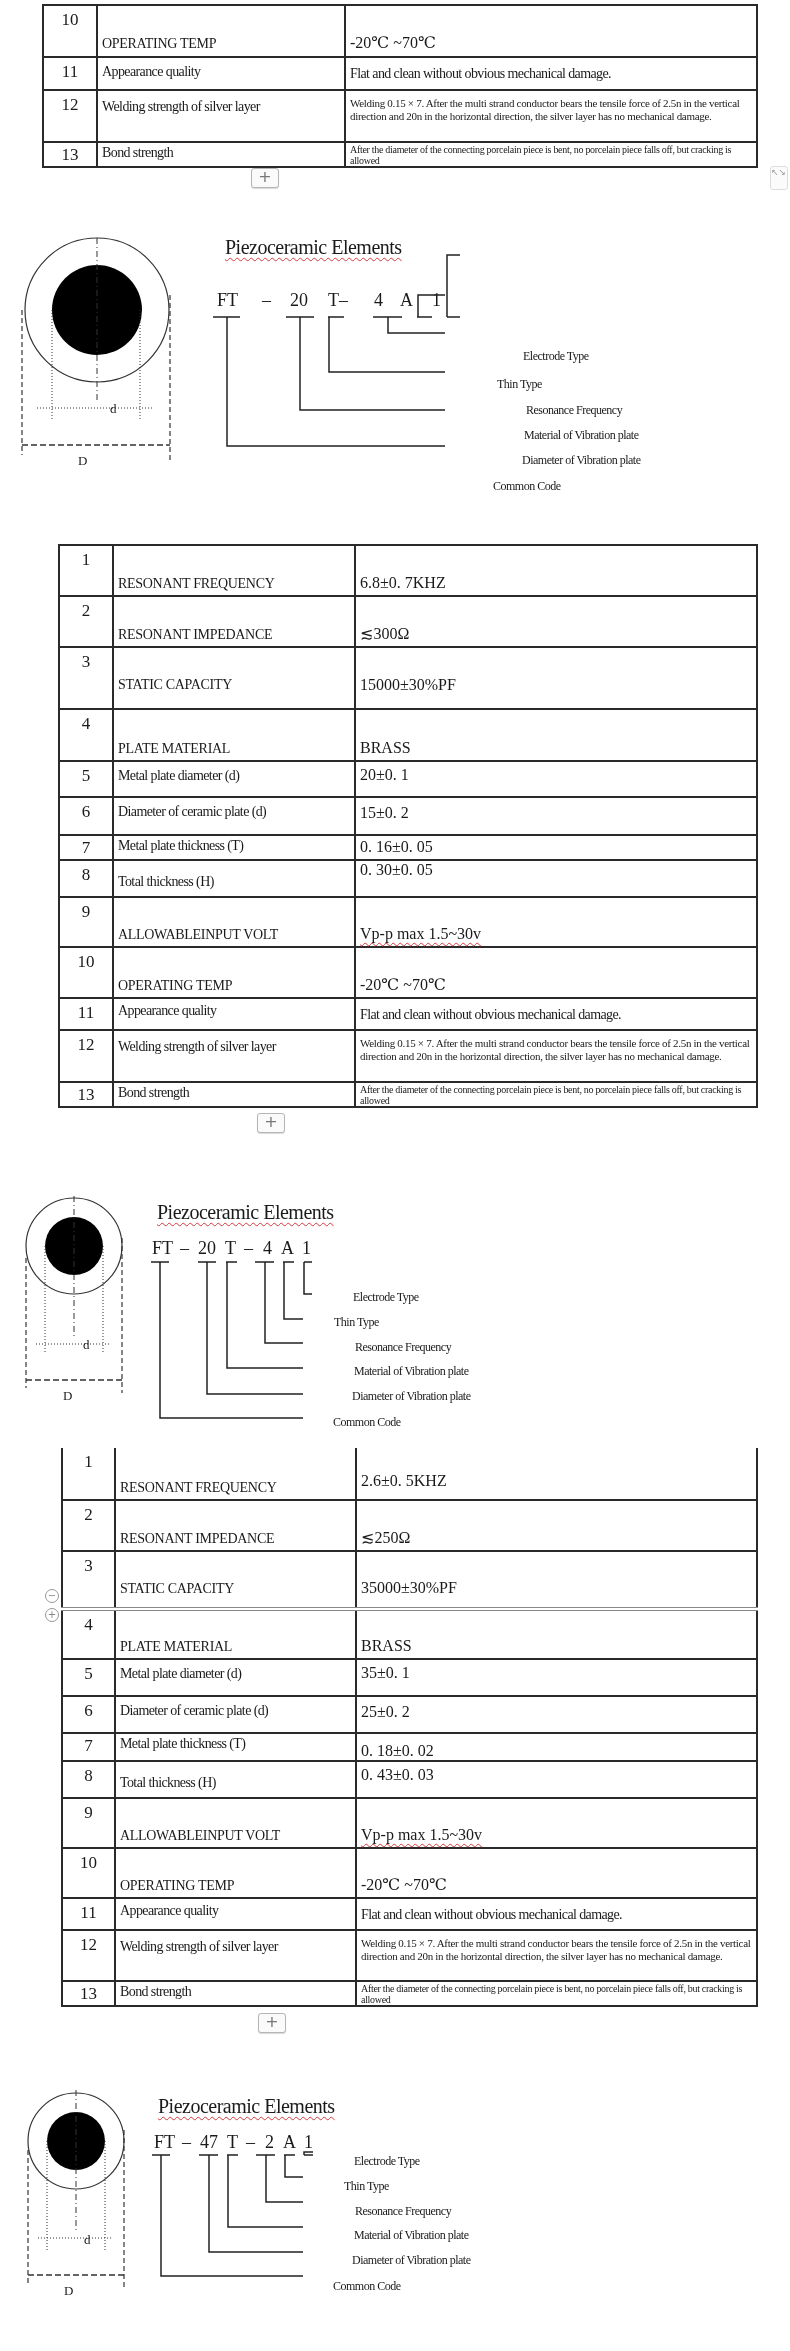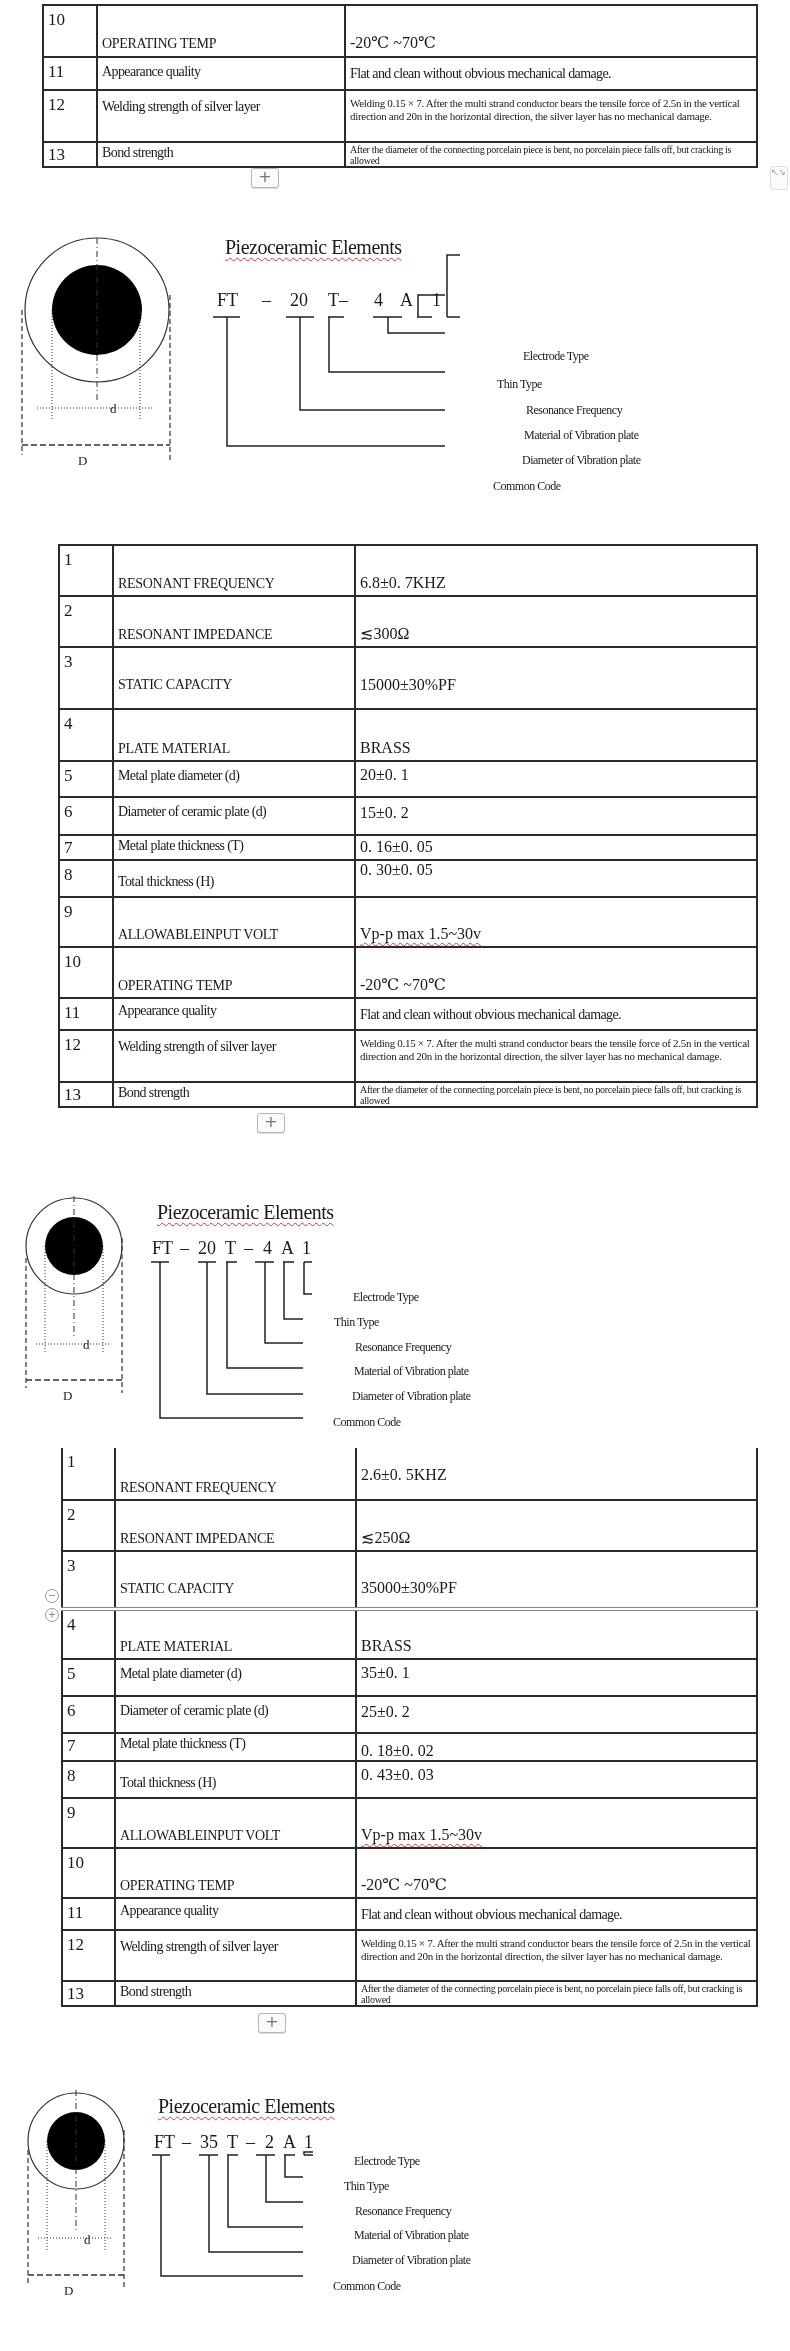--- a/index.html
+++ b/index.html
@@ -1,21 +1,21 @@
 <!DOCTYPE html>
 <html><head>
 <meta charset="utf-8">
 <style>
   html, body { margin: 0; padding: 0; background: #ffffff; }
   body { width: 790px; height: 2351px; position: relative; overflow: hidden;
          font-family: "Liberation Serif", "DejaVu Serif", serif; color: #1a1a1a; }
   .abs { position: absolute; }
   table.spec { position: absolute; border-collapse: collapse; table-layout: fixed; }
   table.spec td { border: 2px solid #2a2a2a; padding: 0 4px; vertical-align: top; }
-  table.spec td.num { text-align: left; font-size: 17px; padding-top: 4px; }
+  table.spec td.num { text-align: center; font-size: 17px; padding-top: 4px; }
   table.spec td.lab { font-size: 14px; }
   table.spec td.val { font-size: 16px; }
   .caps { font-size: 17px; letter-spacing: -0.3px; }
   .cond { letter-spacing: -0.6px; }
   .small { font-size: 11px !important; line-height: 13px; letter-spacing: -0.3px; }
   .tiny { font-size: 10px !important; line-height: 11px; letter-spacing: -0.3px; }
   .squig { text-decoration: underline wavy #d43a3a; text-decoration-thickness: 1px; text-underline-offset: 3px; }
   .plus-btn { position: absolute; width: 26px; height: 18px; border: 1px solid #b5b5b5; border-radius: 3px;
               background: #fafafa; color: #777; font-size: 16px; line-height: 16px; text-align: center;
               font-family: "DejaVu Sans", sans-serif; box-shadow: 0 1px 1px rgba(0,0,0,0.15); }
@@ -233,21 +233,21 @@
 <table class="spec" style="left:61px; top:1448px; width:695px;">
   <colgroup>
       <col style="width:53px">
       <col style="width:241px">
       <col style="width:401px">
     </colgroup>
   <tbody>
       <tr style="height:52px">
     <td class="num" style="border-top:none;">1</td>
     <td class="lab caps" style="vertical-align:bottom;padding-bottom:3px;border-top:none;"><span>RESONANT FREQUENCY</span></td>
-    <td class="val" style="vertical-align:bottom;padding-bottom:15px;border-top:none;"><span>2.6±0. 5KHZ</span></td>
+    <td class="val" style="vertical-align:bottom;padding-bottom:9px;border-top:none;"><span>2.6±0. 5KHZ</span></td>
   </tr>
   <tr style="height:51px">
     <td class="num">2</td>
     <td class="lab caps" style="vertical-align:bottom;padding-bottom:3px;"><span>RESONANT IMPEDANCE</span></td>
     <td class="val" style="vertical-align:bottom;padding-bottom:3px;"><span>≲250Ω</span></td>
   </tr>
   <tr style="height:58px">
     <td class="num">3</td>
     <td class="lab caps" style="vertical-align:bottom;padding-bottom:10px;"><span>STATIC CAPACITY</span></td>
     <td class="val" style="vertical-align:bottom;padding-bottom:10px;"><span>35000±30%PF</span></td>
@@ -320,21 +320,21 @@
     <line x1="124" y1="60" x2="124" y2="220" stroke="#333" stroke-width="1.2" stroke-dasharray="5,3"></line>
     <line x1="28" y1="205" x2="124" y2="205" stroke="#333" stroke-width="1.5" stroke-dasharray="6,3"></line>
   </svg>
   <div class="dimlabel" style="left:84px;top:162px;">d</div>
   <div class="dimlabel" style="left:64px;top:213px;">D</div>
 
   <div class="diag-title" style="left:158px;top:25px;"><span class="squig">Piezoceramic Elements</span></div>
 
   <div class="code-char" style="left:154px;top:62px;">FT</div>
   <div class="code-char" style="left:182px;top:62px;">–</div>
-  <div class="code-char" style="left:200px;top:62px;">35</div>
+  <div class="code-char" style="left:200px;top:62px;">47</div>
   <div class="code-char" style="left:227px;top:62px;">T</div>
   <div class="code-char" style="left:246px;top:62px;">–</div>
   <div class="code-char" style="left:265px;top:62px;">2</div>
   <div class="code-char" style="left:283px;top:62px;">A</div>
   <div class="code-char" style="left:304px;top:62px;">1</div>
 
   <svg class="abs" width="790" height="260" style="left:0;top:0;">
     <g stroke="#222" stroke-width="1.5" fill="none">
       <path d="M152 85 H170 M161 85 V206 H303"></path>
       <path d="M199 85 H218 M209 85 V182 H303"></path>

